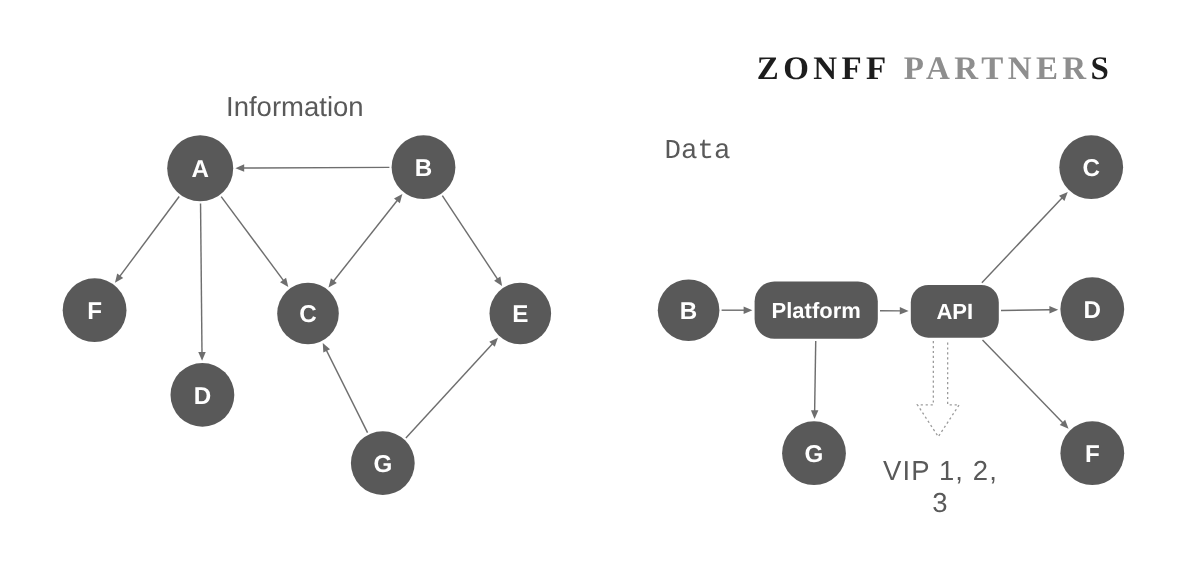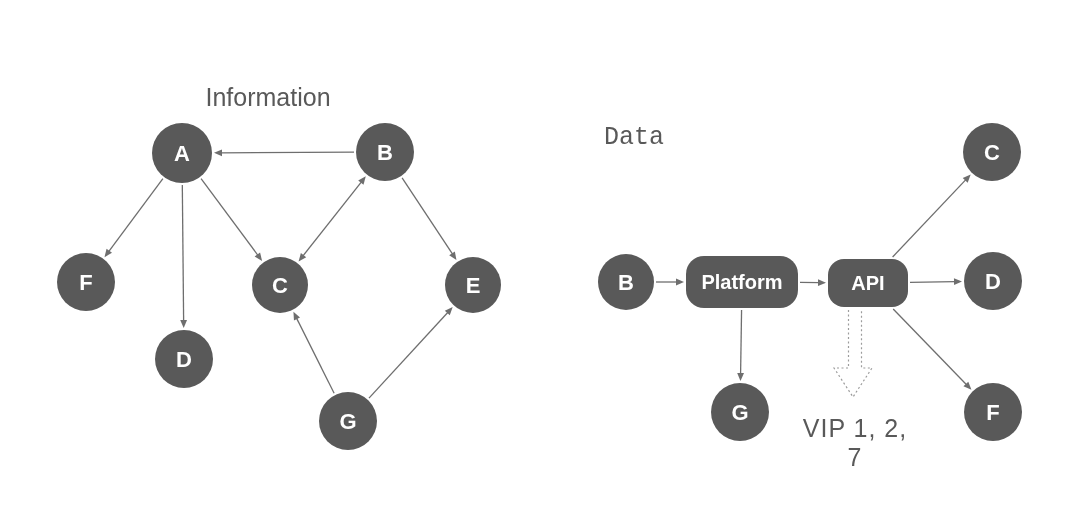--- a/index.html
+++ b/index.html
@@ -12,24 +12,25 @@
   .vip-label{left:800px;top:414px;width:110px;text-align:center;letter-spacing:1px;}
   .logo{position:absolute;left:688px;top:46px;width:324px;text-align:center;
         font-family:"Liberation Serif",serif;font-weight:bold;font-size:30px;
         letter-spacing:4px;white-space:nowrap;}
   .logo .part2{margin-left:12px;}
 </style>
 </head>
 <body>
 
 <div class="canvas">
+  <div class="logo"><span class="part1" style="color: rgb(29, 29, 29);">ZONFF</span><span class="part2" style="color: rgb(142, 142, 142);">PARTNER</span><span class="part3" style="color: rgb(29, 29, 29);">S</span></div>
 
   <div class="label info-label" style="color: rgb(89, 89, 89);">Information</div>
   <div class="label data-label" style="color: rgb(89, 89, 89); font-family: Liberation Mono, monospace;">Data</div>
-  <div class="label vip-label" style="color: rgb(89, 89, 89);">VIP 1, 2, 7</div>
+  <div class="label vip-label" style="color: rgb(89, 89, 89);">VIP 1, 2, 3</div>
 
   <div id="svg-host"><svg width="1080" height="511" viewBox="0 0 1080 511">
         <g>
           <line x1="354.0003761245822" y1="152.15270750677547" x2="220.99952681100953" y2="152.80788410437927" stroke="#6e6e6e" stroke-width="1.3"></line>
           <polygon points="213.9996117423668,152.84236644461888 221.98276611269927,149.40299930814712 222.01626324321774,156.20291680340006" fill="#6e6e6e"></polygon>
           <line x1="162.89565538175347" y1="178.67146308076877" x2="108.68640923416777" y2="251.5151375915871" stroke="#6e6e6e" stroke-width="1.3"></line>
           <polygon points="104.50733384892634,257.13077014050526 106.55582705115629,248.68306775462435 112.01101295581967,252.74274098600176" fill="#6e6e6e"></polygon>
           <line x1="182.310664970419" y1="184.99849195315545" x2="183.63108534762745" y2="321.0017908056279" stroke="#6e6e6e" stroke-width="1.3"></line>
           <polygon points="183.6990433099066,328.0014609203806 180.2215372972791,320.03484608519875 187.02121683732463,319.96882977898474" fill="#6e6e6e"></polygon>
           <line x1="201.07519994450635" y1="178.6931264558657" x2="257.94430006416457" y2="255.29232253540533" stroke="#6e6e6e" stroke-width="1.3"></line>

